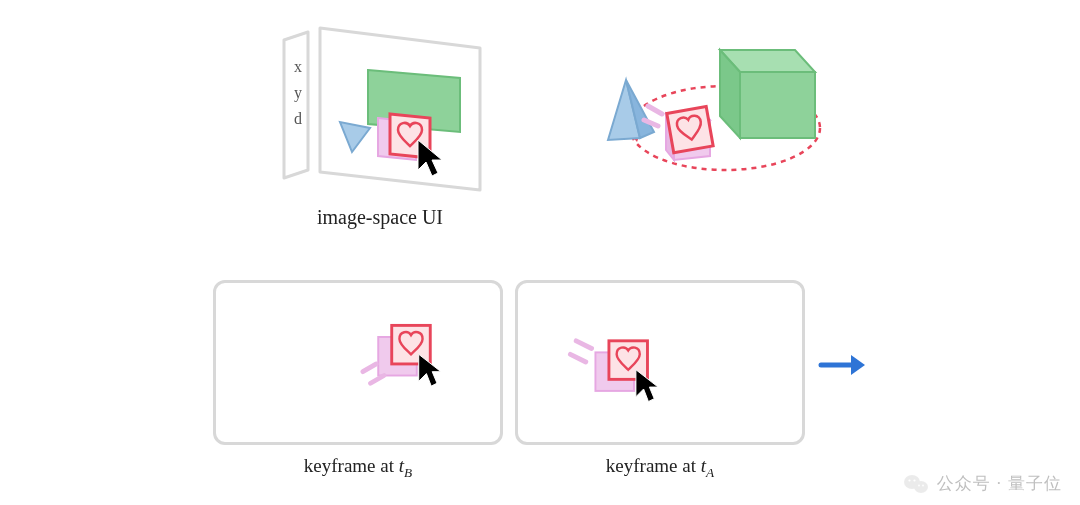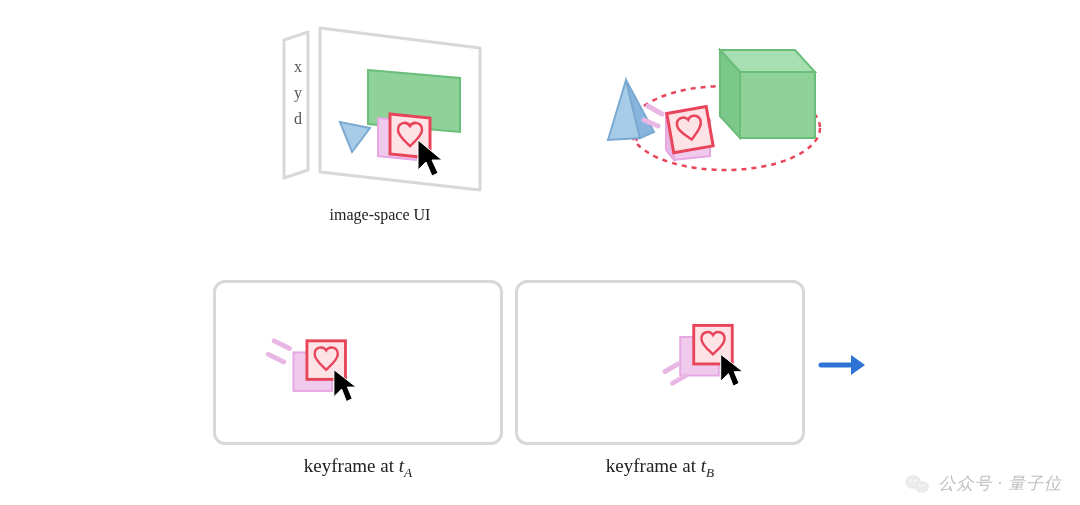--- a/index.html
+++ b/index.html
@@ -24,21 +24,21 @@
   .top-item {
     display: flex;
     flex-direction: column;
     align-items: center;
   }
   .top-svg {
     width: 260px;
     height: 180px;
   }
   .top-label {
-    font-size: 16px;
+    font-size: 20px;
     color: #222;
     margin-top: 6px;
   }
   .bottom-row {
     position: absolute;
     top: 265px;
     left: 0;
     width: 100%;
     height: 230px;
     display: flex;
@@ -84,21 +84,20 @@
   .watermark {
     position: absolute;
     right: 18px;
     bottom: 10px;
     font-size: 17px;
     color: #bfbfbf;
     letter-spacing: 1px;
     display: flex;
     align-items: flex-end;
     gap: 8px;
-    font-style: italic;
   }
   .watermark .wm-icon {
     display: inline-flex;
     opacity: 0.4;
   }
 </style>
 </head>
 <body>
 
 <div class="top-row">
@@ -168,63 +167,63 @@
     </svg>
   </div>
 </div>
 
 <div class="bottom-row">
 
   <div class="panel-wrap">
     <div class="panel">
       <svg class="panel-svg" viewBox="0 0 290 165">
 
+        <rect x="166" y="56" width="40" height="40" fill="#f0caed" stroke="#e6a7e2" stroke-width="2"></rect>
+
+        <rect x="180" y="44" width="40" height="40" fill="#fde3e6" stroke="#e8455a" stroke-width="3"></rect>
+        <path d="M 200 54 c -3 -5 -12 -4 -12 4 c 0 6 8 12 12 16 c 4 -4 12 -10 12 -16 c 0 -8 -9 -9 -12 -4 Z" fill="none" stroke="#e8455a" stroke-width="2.5"></path>
+
+        <g stroke="#e9b7e4" stroke-width="5" stroke-linecap="round">
+          <line x1="150" y1="92" x2="164" y2="84"></line>
+          <line x1="158" y1="104" x2="172" y2="96"></line>
+        </g>
+
+        <g>
+          <path d="M 208 74 L 208 102 L 216 94 L 221 107 L 227 104 L 222 92 L 231 92 Z" fill="#000"></path>
+          <path d="M 208 74 L 208 102 L 216 94 L 221 107 L 227 104 L 222 92 L 231 92 Z" fill="none" stroke="#fff" stroke-width="1"></path>
+        </g>
+      </svg>
+    </div>
+    <div class="panel-label">
+      <span>keyframe at </span><i><span>t</span></i><sub>B</sub>
+    </div>
+  </div>
+
+  <div class="panel-wrap">
+    <div class="panel">
+      <svg class="panel-svg" viewBox="0 0 290 165">
+
         <rect x="78" y="72" width="40" height="40" fill="#f0caed" stroke="#e6a7e2" stroke-width="2"></rect>
 
         <rect x="92" y="60" width="40" height="40" fill="#fde3e6" stroke="#e8455a" stroke-width="3"></rect>
         <path d="M 112 70 c -3 -5 -12 -4 -12 4 c 0 6 8 12 12 16 c 4 -4 12 -10 12 -16 c 0 -8 -9 -9 -12 -4 Z" fill="none" stroke="#e8455a" stroke-width="2.5"></path>
 
         <g stroke="#e9b7e4" stroke-width="5" stroke-linecap="round">
           <line x1="58" y1="60" x2="74" y2="68"></line>
           <line x1="52" y1="74" x2="68" y2="82"></line>
         </g>
 
         <g>
           <path d="M 120 90 L 120 118 L 128 110 L 133 123 L 139 120 L 134 108 L 143 108 Z" fill="#000"></path>
           <path d="M 120 90 L 120 118 L 128 110 L 133 123 L 139 120 L 134 108 L 143 108 Z" fill="none" stroke="#fff" stroke-width="1"></path>
         </g>
       </svg>
     </div>
     <div class="panel-label">
       <span>keyframe at </span><i><span>t</span></i><sub>A</sub>
-    </div>
-  </div>
-
-  <div class="panel-wrap">
-    <div class="panel">
-      <svg class="panel-svg" viewBox="0 0 290 165">
-
-        <rect x="166" y="56" width="40" height="40" fill="#f0caed" stroke="#e6a7e2" stroke-width="2"></rect>
-
-        <rect x="180" y="44" width="40" height="40" fill="#fde3e6" stroke="#e8455a" stroke-width="3"></rect>
-        <path d="M 200 54 c -3 -5 -12 -4 -12 4 c 0 6 8 12 12 16 c 4 -4 12 -10 12 -16 c 0 -8 -9 -9 -12 -4 Z" fill="none" stroke="#e8455a" stroke-width="2.5"></path>
-
-        <g stroke="#e9b7e4" stroke-width="5" stroke-linecap="round">
-          <line x1="150" y1="92" x2="164" y2="84"></line>
-          <line x1="158" y1="104" x2="172" y2="96"></line>
-        </g>
-
-        <g>
-          <path d="M 208 74 L 208 102 L 216 94 L 221 107 L 227 104 L 222 92 L 231 92 Z" fill="#000"></path>
-          <path d="M 208 74 L 208 102 L 216 94 L 221 107 L 227 104 L 222 92 L 231 92 Z" fill="none" stroke="#fff" stroke-width="1"></path>
-        </g>
-      </svg>
-    </div>
-    <div class="panel-label">
-      <span>keyframe at </span><i><span>t</span></i><sub>B</sub>
     </div>
   </div>
 
   <div class="arrow">
     <svg width="50" height="30" viewBox="0 0 50 30">
       <line x1="4" y1="15" x2="36" y2="15" stroke="#2e74d6" stroke-width="5" stroke-linecap="round"></line>
       <path d="M 34 5 L 48 15 L 34 25 Z" fill="#2e74d6"></path>
     </svg>
   </div>
 

